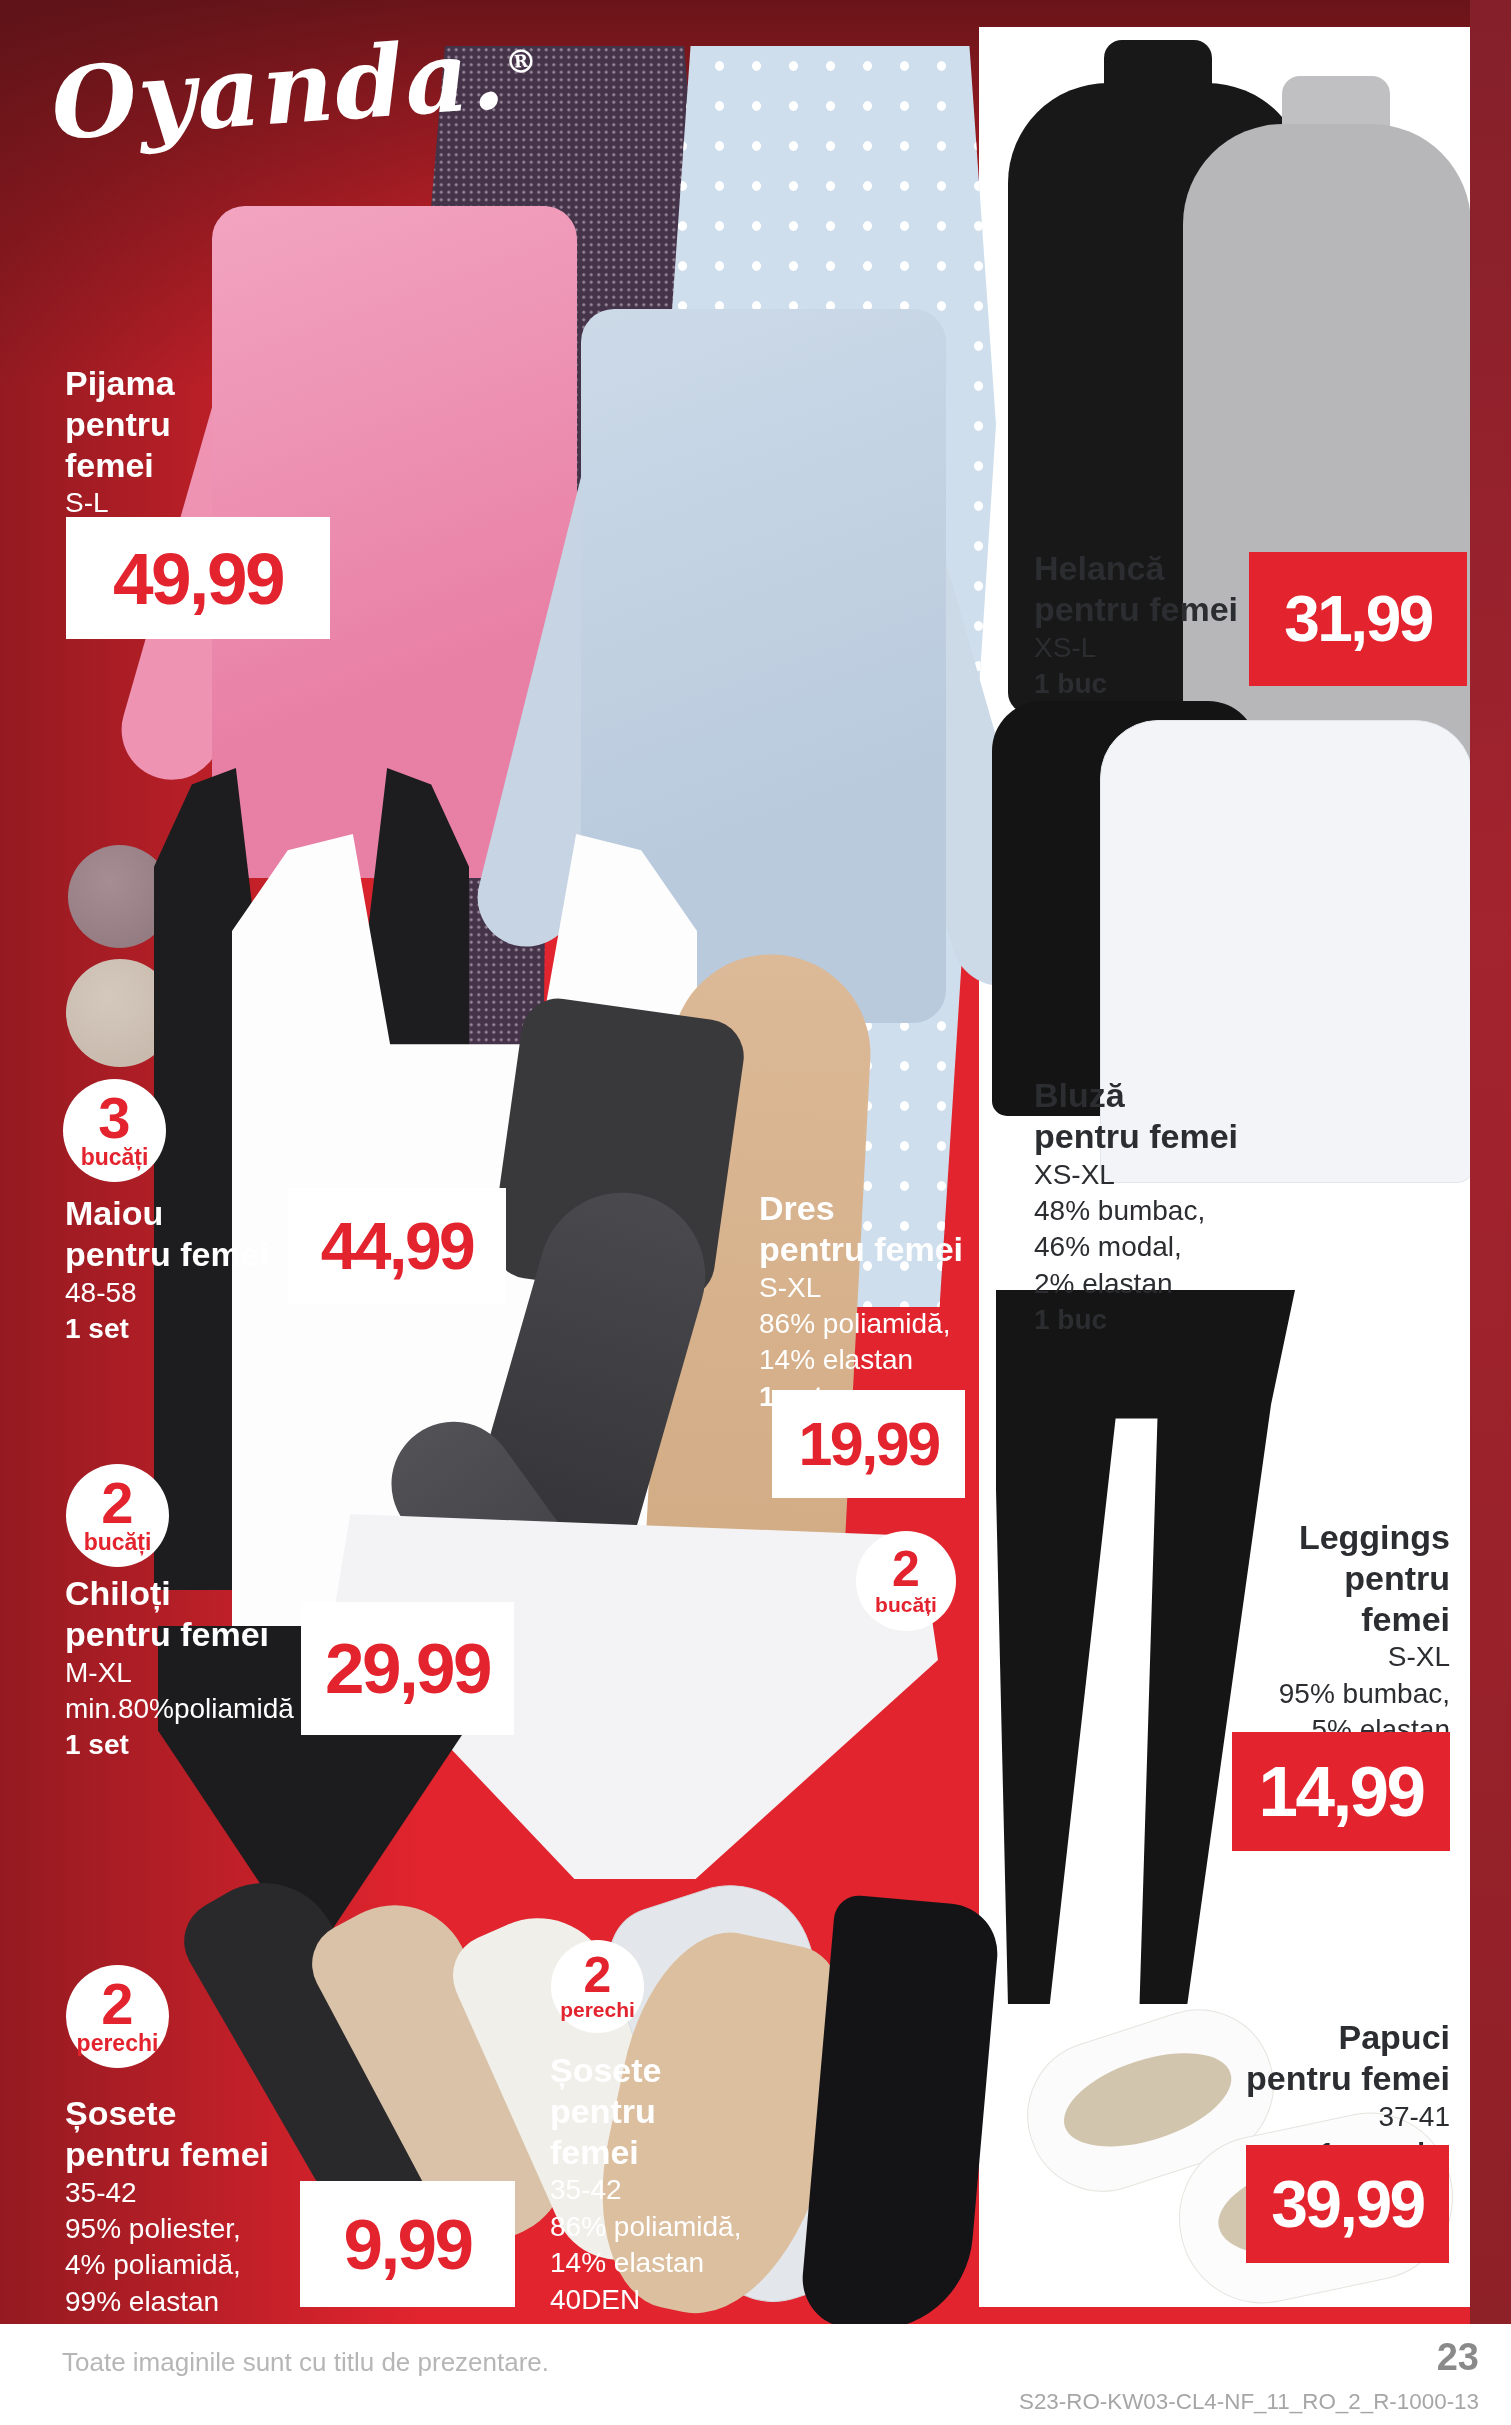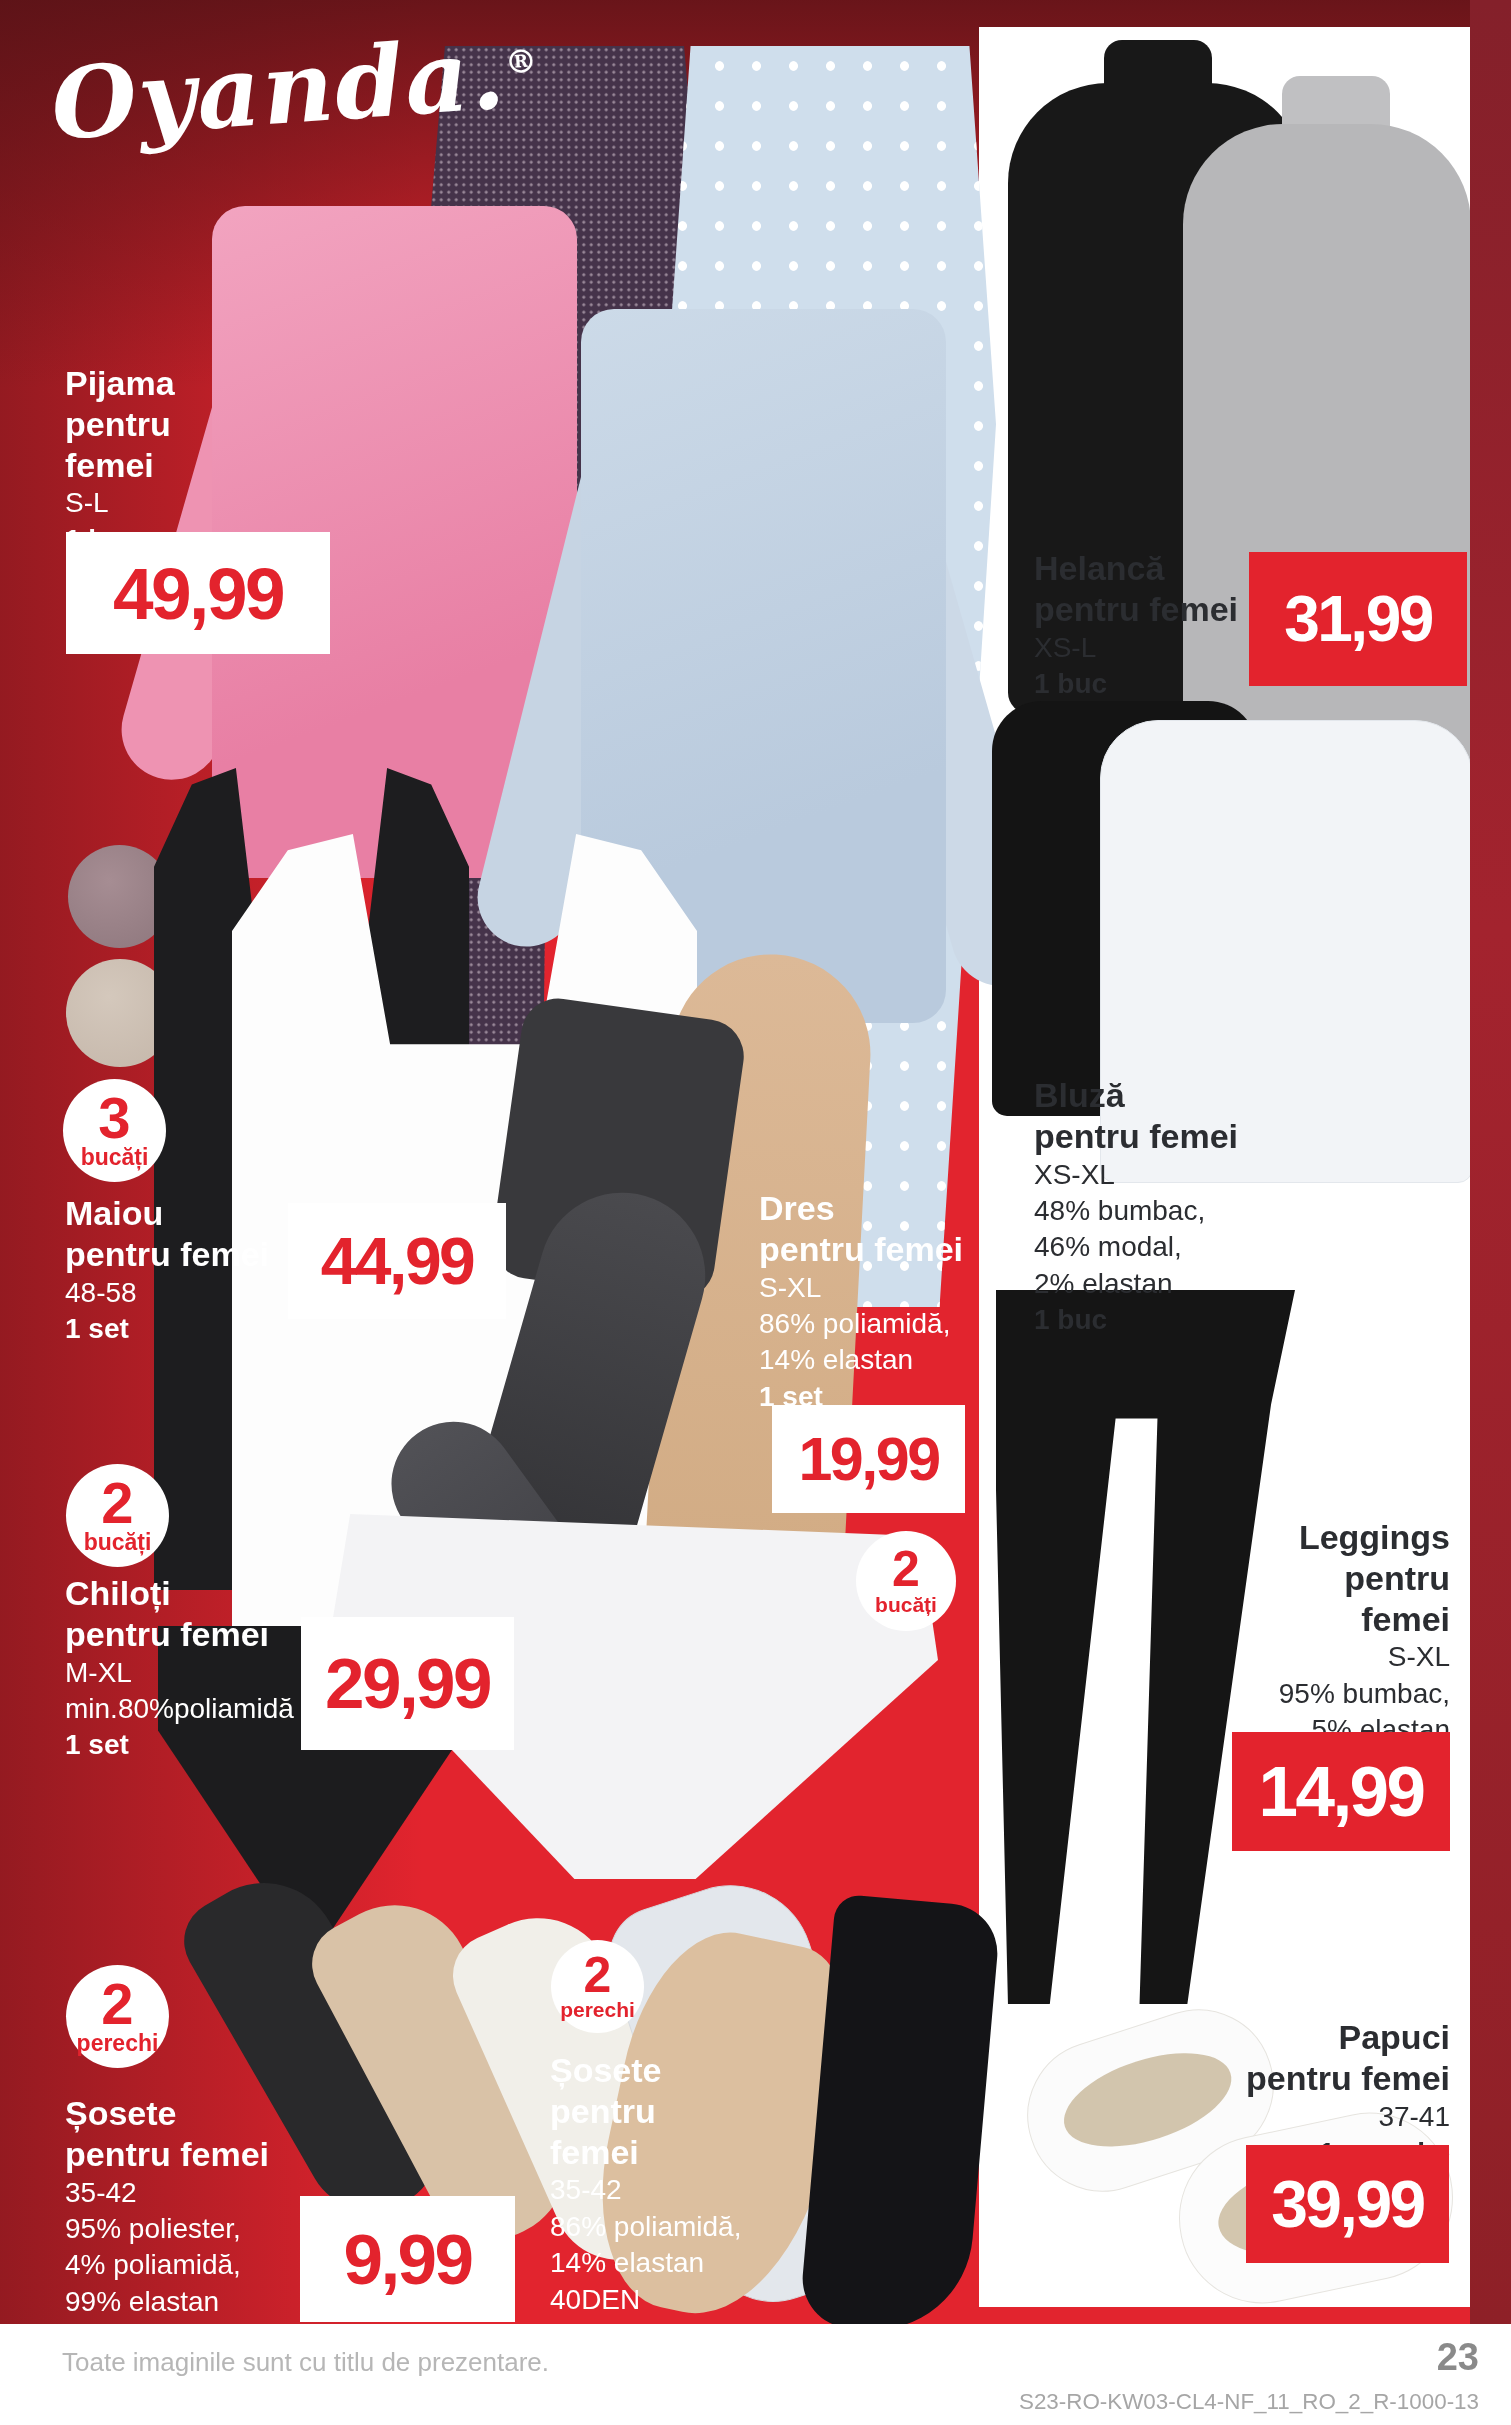--- a/index.html
+++ b/index.html
@@ -84,21 +84,21 @@
   
   .ptext{z-index:5;line-height:1.3;}
   .light{color:#ffffff;}
   .dark{color:#2b2d31;}
   .ra{text-align:right;}
   .t{font-weight:bold;font-size:34px;line-height:1.2;}
   .d{font-size:28px;line-height:1.3;}
   .b{font-weight:bold;}
   .price{z-index:6;display:flex;align-items:center;justify-content:center;
          font-weight:bold;letter-spacing:-2.5px;}
-  .on-white{background:#ffffff;color:#e3232d;margin-top:15px;}
+  .on-white{background:#ffffff;color:#e3232d;}
   .on-red{background:#e3232d;color:#ffffff;}
   .badge{z-index:6;background:#ffffff;border-radius:50%;color:#e3232d;text-align:center;
          display:flex;flex-direction:column;align-items:center;justify-content:center;font-weight:bold;}
   .badge .n{font-size:58px;line-height:.9;}
   .badge .l{font-size:23px;line-height:1;margin-top:1.7px;}
   .badge-sm .n{font-size:50px;}
   .badge-sm .l{font-size:21px;}
   
   .logo{left:51px;top:30px;z-index:5;color:#fff;font-family:"DejaVu Serif",serif;
         font-style:italic;font-weight:bold;font-size:98px;transform:rotate(-4deg);letter-spacing:1.7px;}

